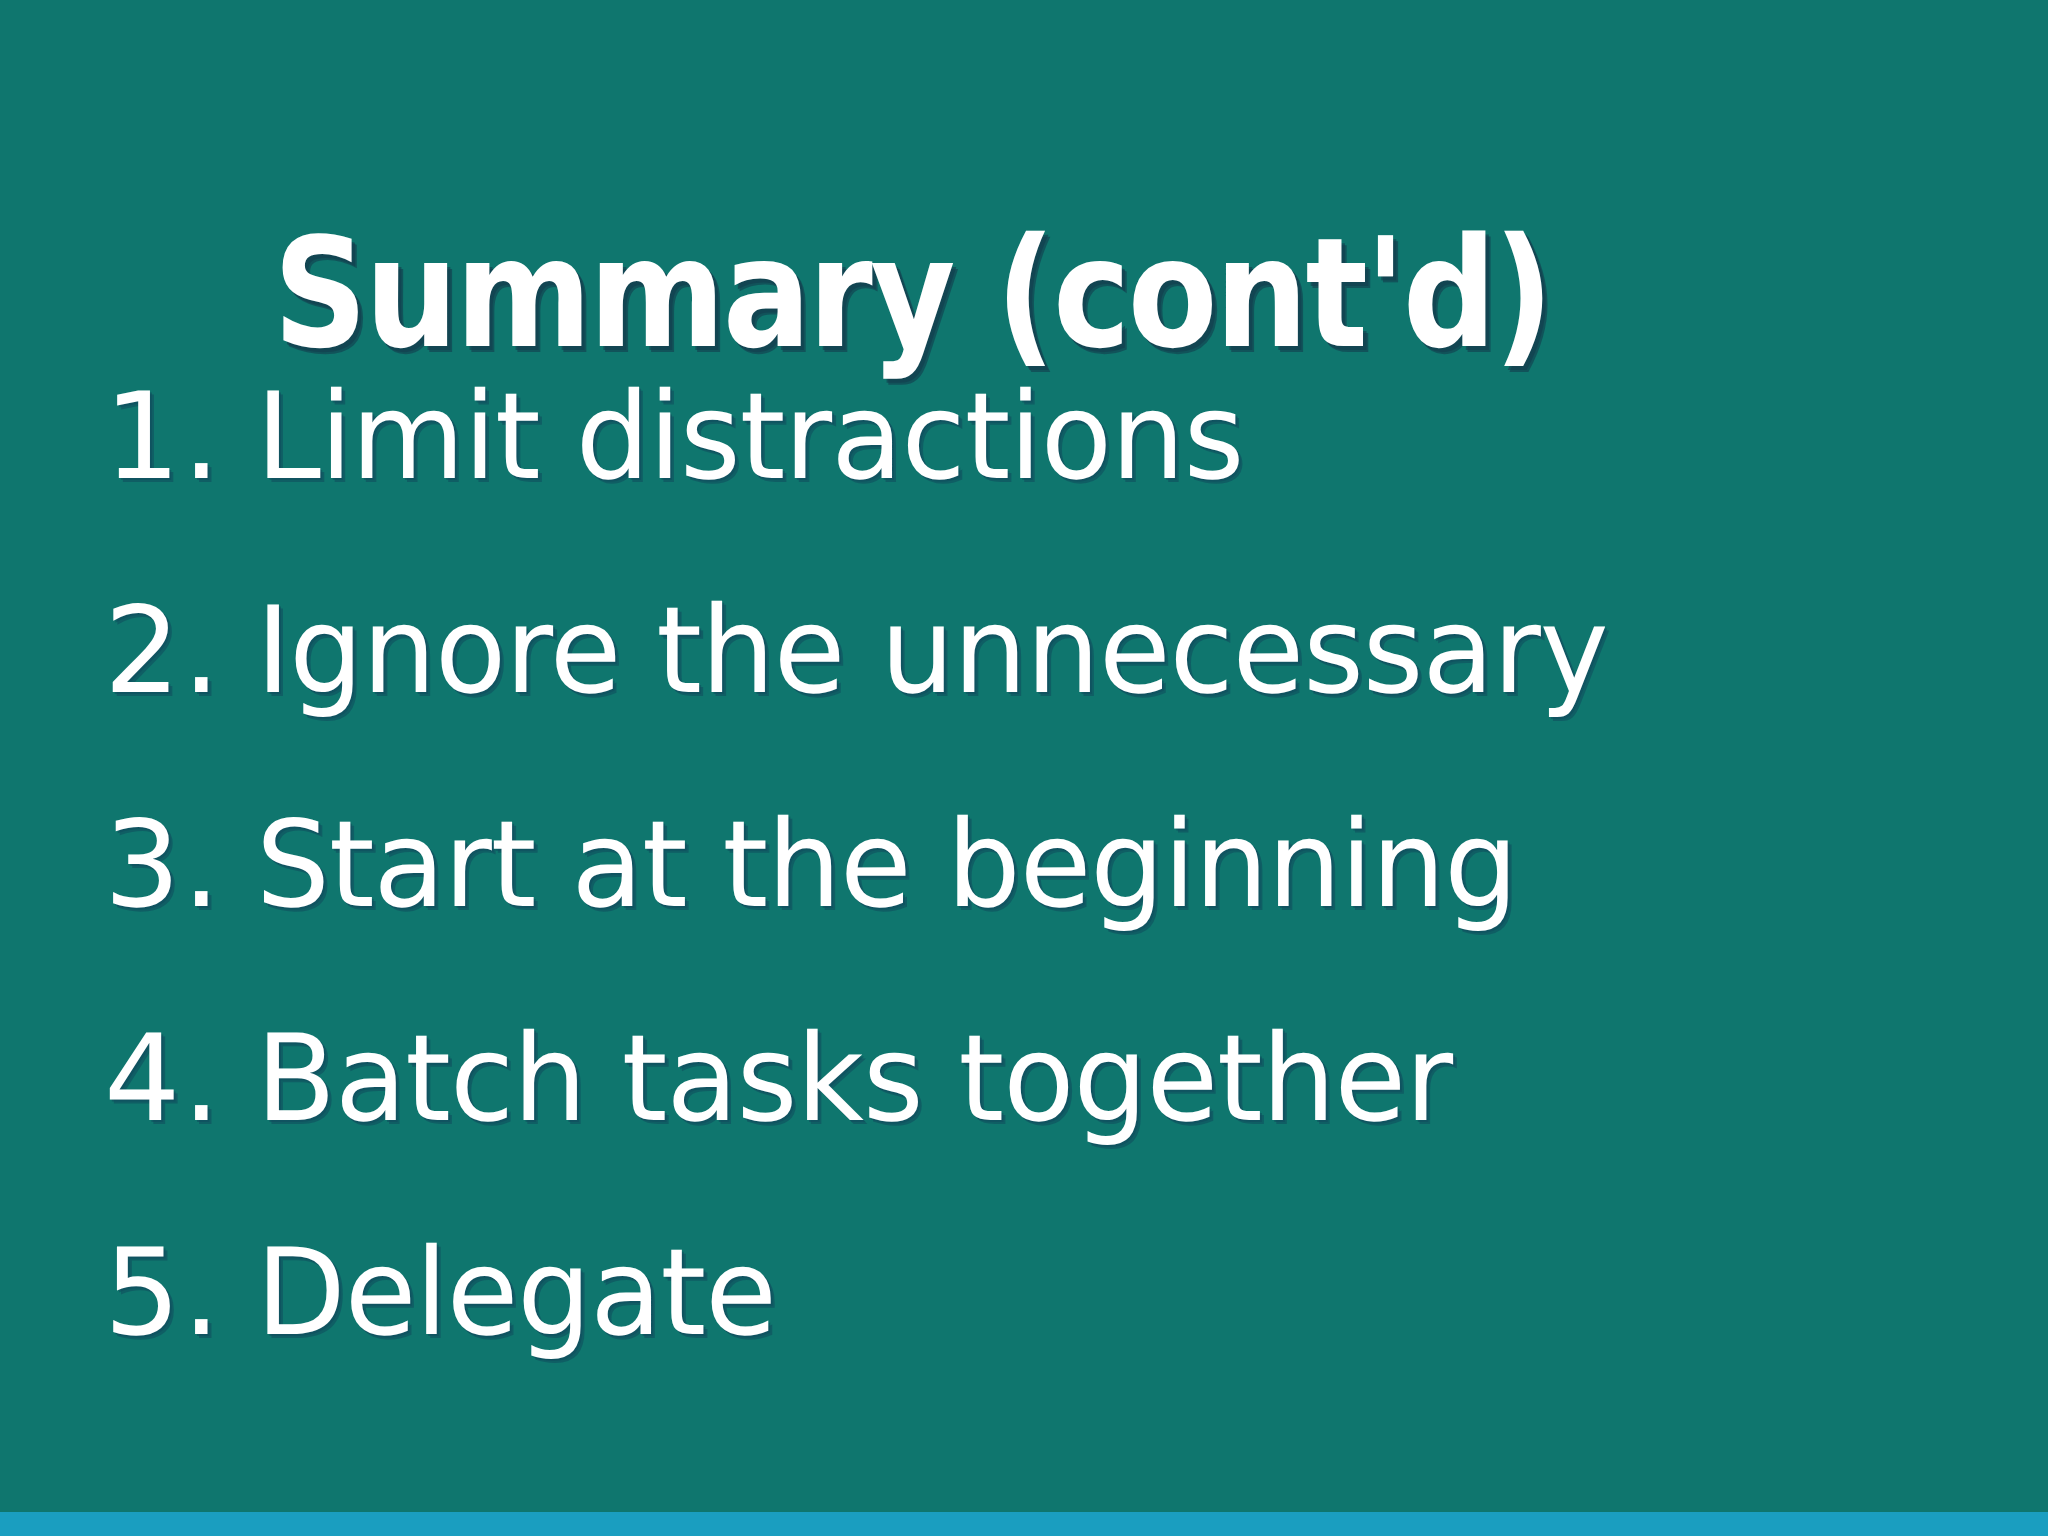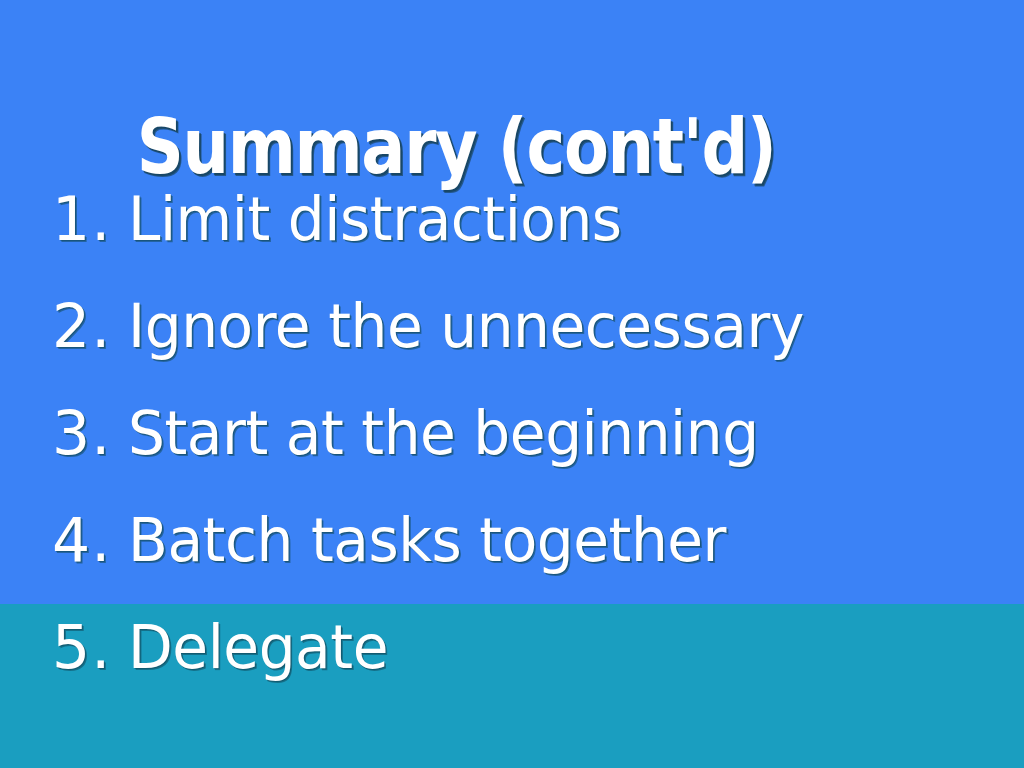--- a/index.html
+++ b/index.html
@@ -11,22 +11,22 @@
     width: 1024px;
     height: 768px;
     overflow: hidden;
     background: #1a9ec0;
     font-family: "Liberation Sans", sans-serif;
   }
 
   #slide {
     position: relative;
     width: 1024px;
-    height: 604px;
-    background: #3b82f6;
+    height: 756px;
+    background: #0f766e;
     box-sizing: border-box;
   }
 
   
   #slide-title {
     position: absolute;
     left: 0;
     top: 58px;
     width: 1024px;
     text-align: center;

